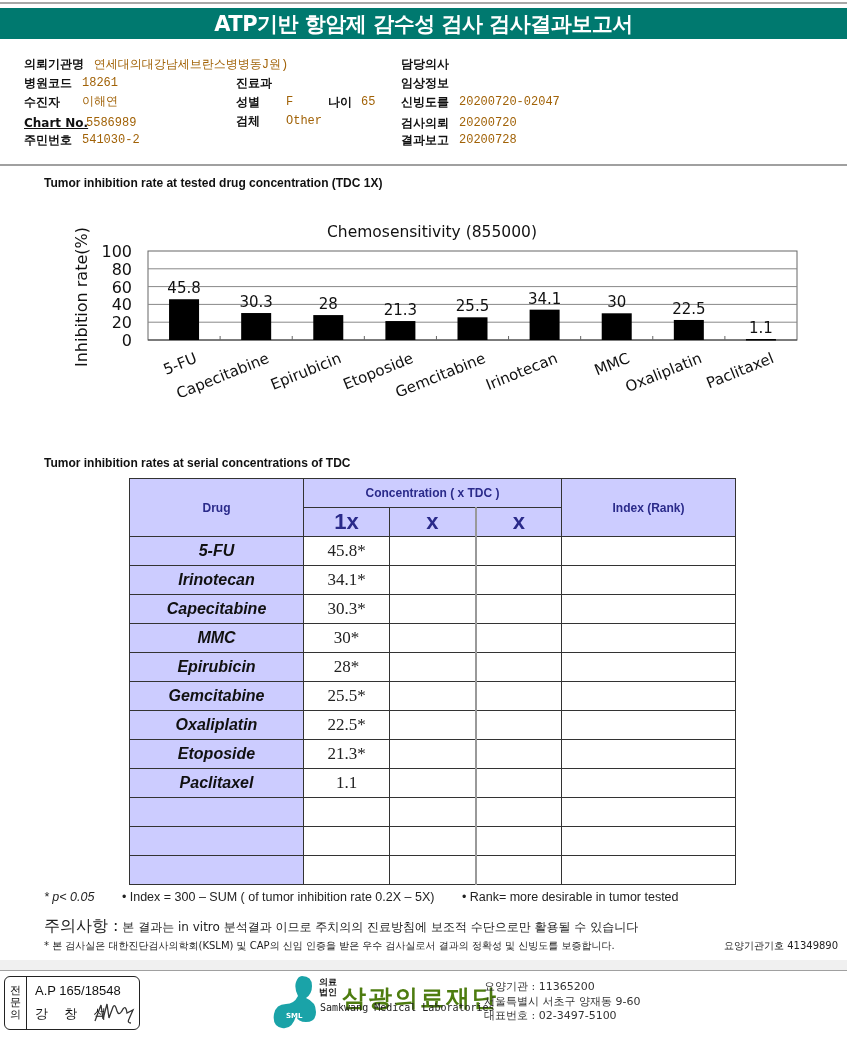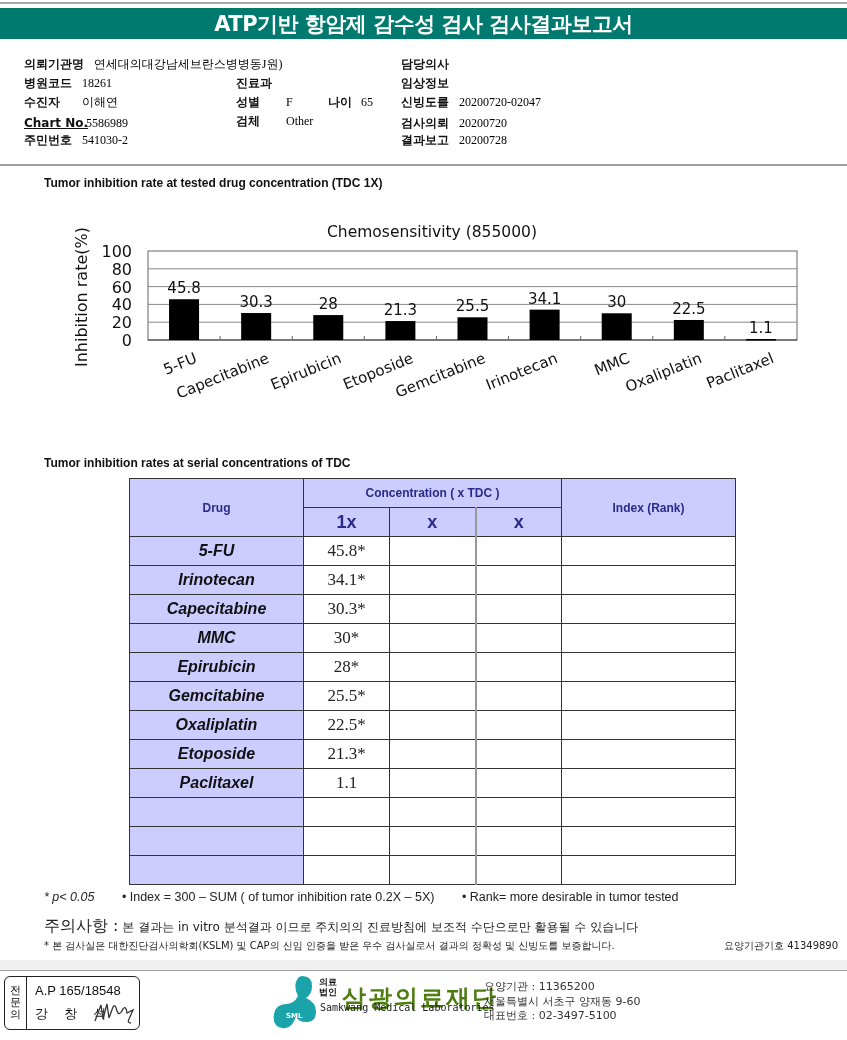--- a/index.html
+++ b/index.html
@@ -6,33 +6,33 @@
   html, body { width: 847px; height: 1040px; background: #ffffff; overflow: hidden; }
   body { font-family: "DejaVu Sans", sans-serif; color: #111; position: relative; }
 
   .top-rule { position: absolute; left: 0; top: 2px; width: 847px; height: 2px; background: #a8a8a8; }
   .title-bar { position: absolute; left: 0; top: 8px; width: 847px; height: 31px; background: #00796f;
     color: #fff; font-family: "DejaVu Sans", sans-serif; font-weight: bold; font-size: 21px;
     display: flex; align-items: center; justify-content: center; letter-spacing: -0.5px; }
 
   .info { position: absolute; font-size: 12px; line-height: 19px; }
   .info .lbl { font-weight: bold; font-family: "DejaVu Sans", sans-serif; font-size: 12px; }
-  .info .val { font-family: Liberation Serif, serif; font-size: 12px; color: #000000; }
+  .info .val { font-family: Liberation Mono, monospace; font-size: 12px; color: #a16207; }
   .row { position: absolute; white-space: nowrap; height: 19px; line-height: 19px; }
 
   .sep-rule { position: absolute; left: 0; top: 164px; width: 847px; height: 2px; background: #a0a0a0; }
   .section-title { position: absolute; font-family: "Liberation Sans", sans-serif; font-weight: bold; font-size: 12px; color: #111; }
 
   #chart { position: absolute; left: 60px; top: 215px; }
 
   table.tdc { position: absolute; left: 129px; top: 478px; width: 606px; border-collapse: collapse; table-layout: fixed; }
   table.tdc td, table.tdc th { border: 1px solid #333; height: 29px; text-align: center; }
   table.tdc th { background: #ccccff; color: #2a2a8a; font-family: "Liberation Sans", sans-serif; font-weight: bold; }
   .th-small { font-size: 12px; }
-  .th-big { font-size: 18px; }
+  .th-big { font-size: 22px; }
   .drug-cell { background: #ccccff; font-family: "Liberation Sans", sans-serif; font-weight: bold; font-style: italic; font-size: 16px; color: #111; }
   .val-cell { font-family: "Liberation Serif", serif; font-size: 17px; color: #222; }
   .grey-line { border-left: 2px solid #999 !important; }
 
   .notes { position: absolute; left: 44px; top: 890px; font-family: "Liberation Sans", sans-serif; font-size: 12.5px; color: #222; white-space: nowrap; }
   .notes span { margin-right: 24px; }
   .caution { position: absolute; left: 44px; top: 916px; font-size: 12px; color: #222; white-space: nowrap; }
   .caution .big { font-size: 16px; }
   .cert { position: absolute; left: 44px; top: 939px; font-size: 10px; color: #222; white-space: nowrap; }
   .inst-code { position: absolute; left: 724px; top: 939px; font-size: 10px; color: #222; white-space: nowrap; }

